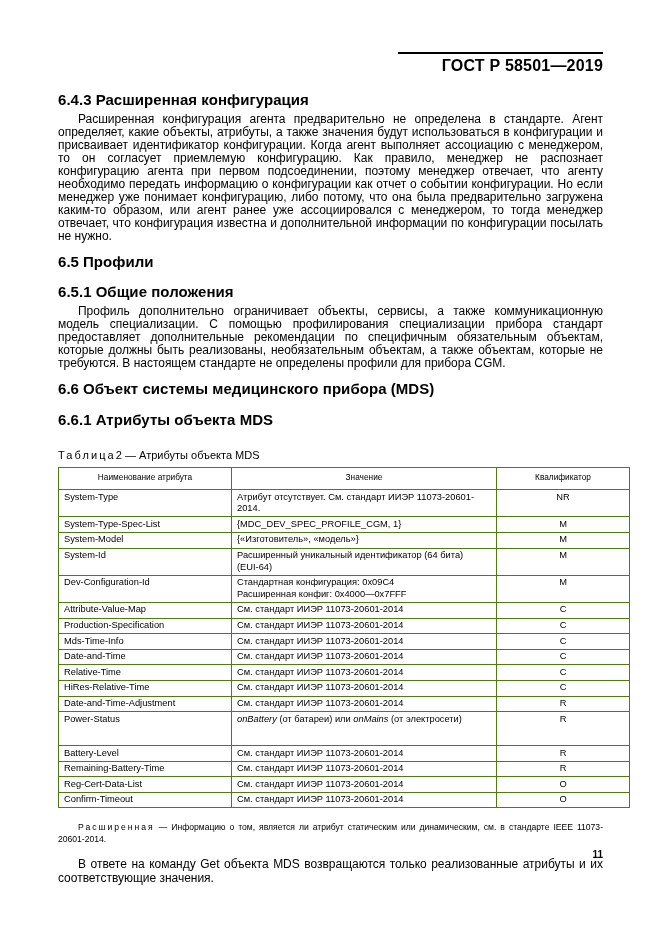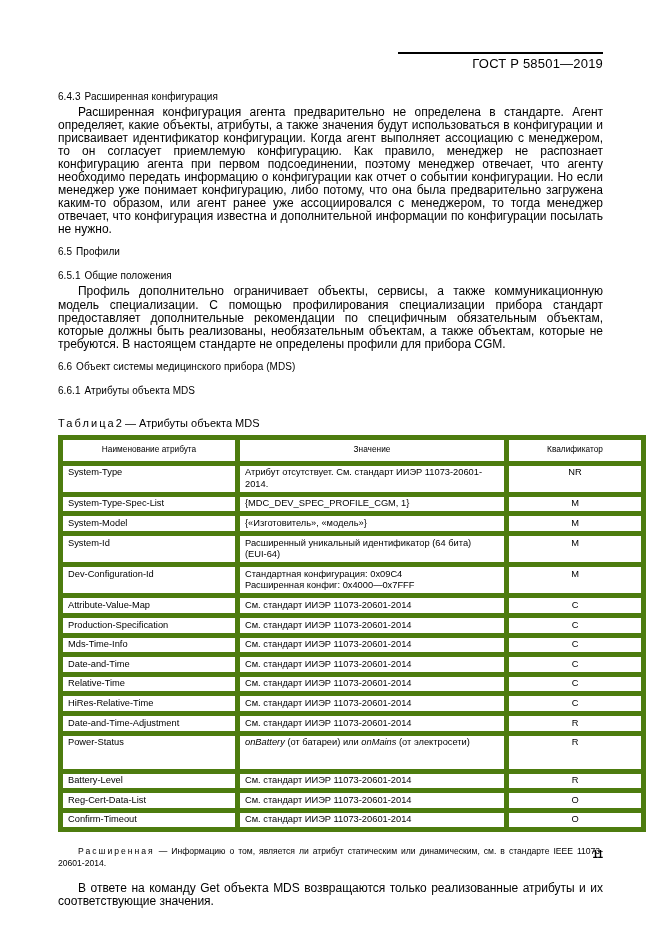--- a/index.html
+++ b/index.html
@@ -32,37 +32,37 @@
   }
   .header-rule {
     position: absolute;
     top: 52px;
     right: 58px;
     width: 205px;
     height: 2px;
     background: #000;
   }
   .header-title {
-    font-size: 13px;
-    font-weight: normal;
+    font-size: 16px;
+    font-weight: bold;
     letter-spacing: 0.2px;
     line-height: 1.2;
   }
 
   
   .content {
     position: absolute;
     left: 58px;
     top: 90px;
     width: 545px;
   }
 
   h3.section {
-    font-size: 10px;
-    font-weight: normal;
+    font-size: 15px;
+    font-weight: bold;
     margin: 0;
     padding: 0;
     line-height: 1.3;
     letter-spacing: 0.05px;
   }
   .section-num { margin-right: 4px; }
 
   p.body {
     font-size: 12px;
     line-height: 13.05px;
@@ -93,21 +93,21 @@
   }
 
   
   table.mds {
     border-collapse: collapse;
     width: 545px;
     table-layout: fixed;
     font-size: 9.3px;
   }
   table.mds th, table.mds td {
-    border: 5px solid #4d7c0f;
+    border: 1px solid #4d7c0f;
     padding: 0;
     vertical-align: top;
     margin-left: 44px;
   }
   table.mds thead th {
     text-align: center;
     font-weight: normal;
     font-size: 8.3px;
     padding: 4px 4px 4px 4px;
     height: 13px;
@@ -290,20 +290,27 @@
             <td class="c-qual">R</td>
           </tr>
           <tr>
             <td class="c-name">Battery-Level</td>
             <td class="c-val">
               <span class="val-line">См. стандарт ИИЭР 11073-20601-2014</span>
             </td>
             <td class="c-qual">R</td>
           </tr>
           <tr>
+            <td class="c-name">Remaining-Battery-Time</td>
+            <td class="c-val">
+              <span class="val-line">См. стандарт ИИЭР 11073-20601-2014</span>
+            </td>
+            <td class="c-qual">R</td>
+          </tr>
+          <tr>
             <td class="c-name">Reg-Cert-Data-List</td>
             <td class="c-val">
               <span class="val-line">См. стандарт ИИЭР 11073-20601-2014</span>
             </td>
             <td class="c-qual">O</td>
           </tr>
           <tr>
             <td class="c-name">Confirm-Timeout</td>
             <td class="c-val">
               <span class="val-line">См. стандарт ИИЭР 11073-20601-2014</span>

